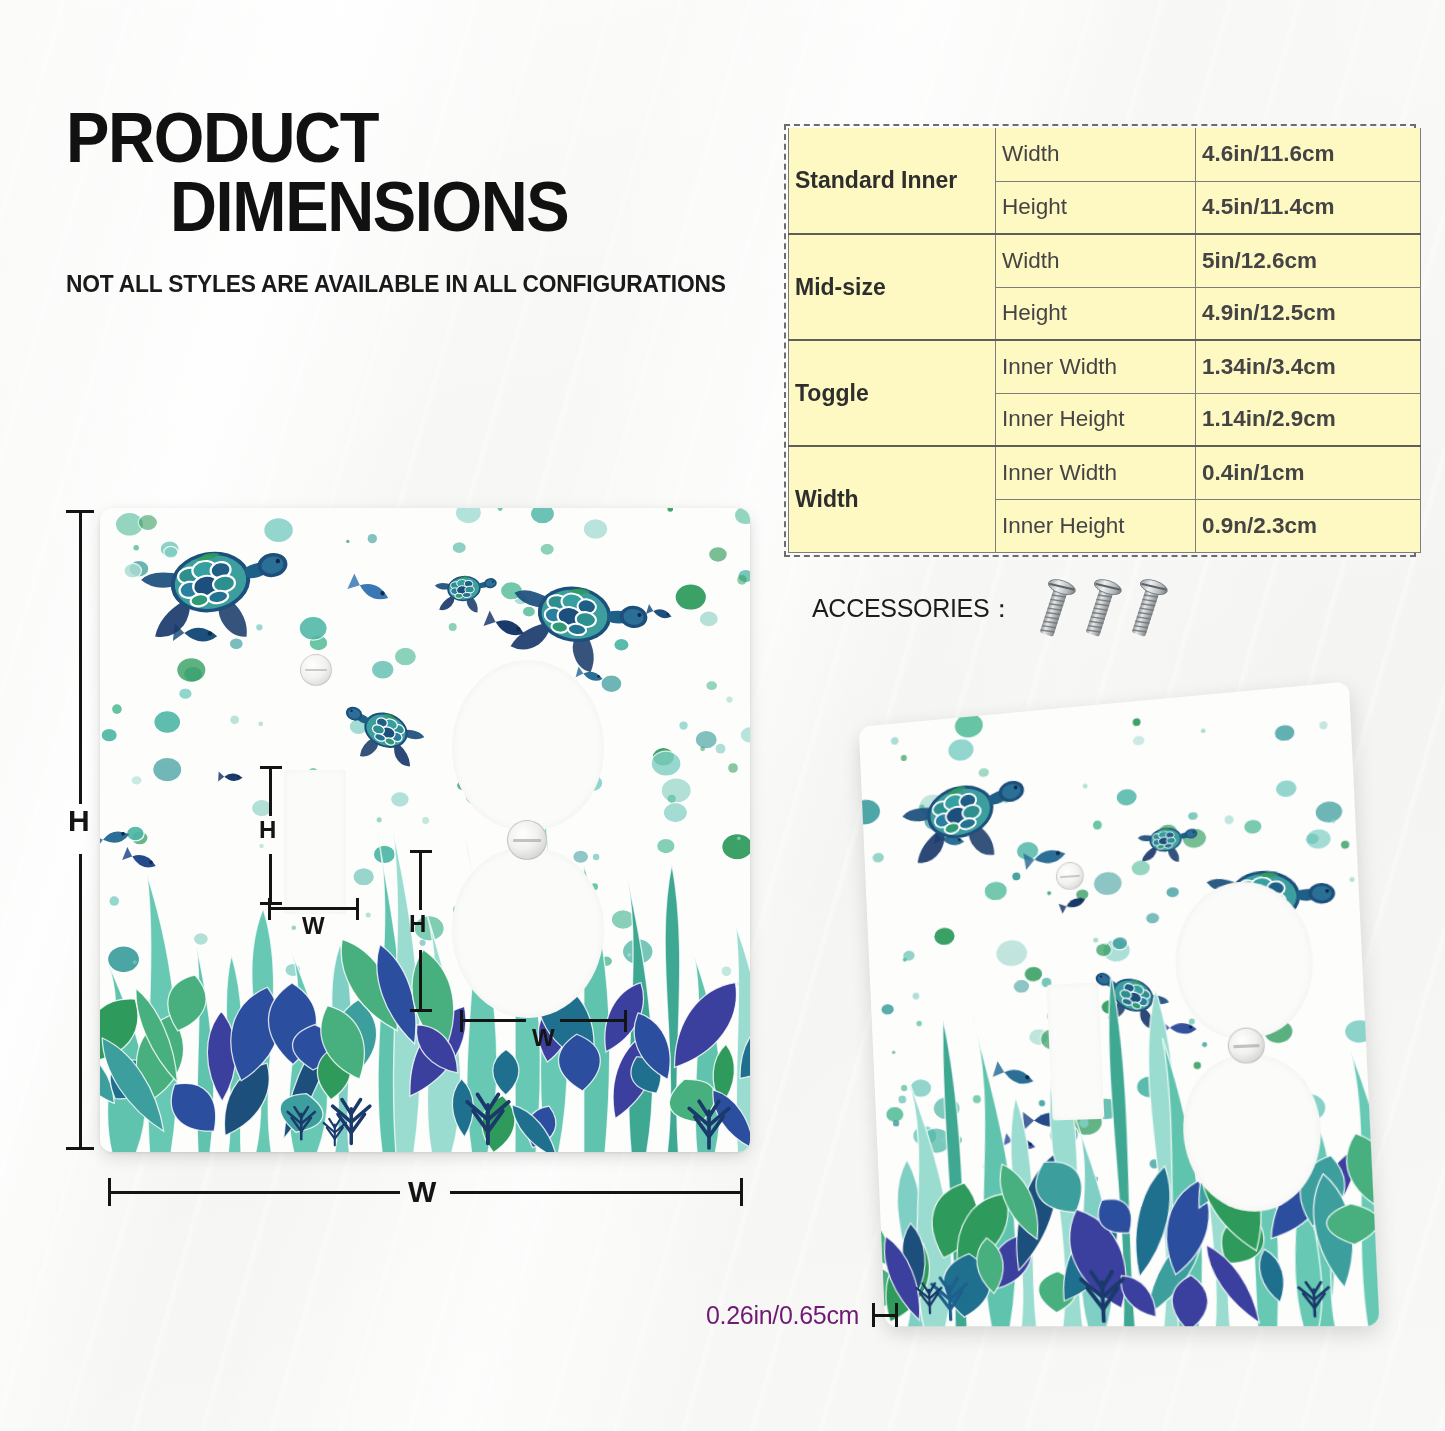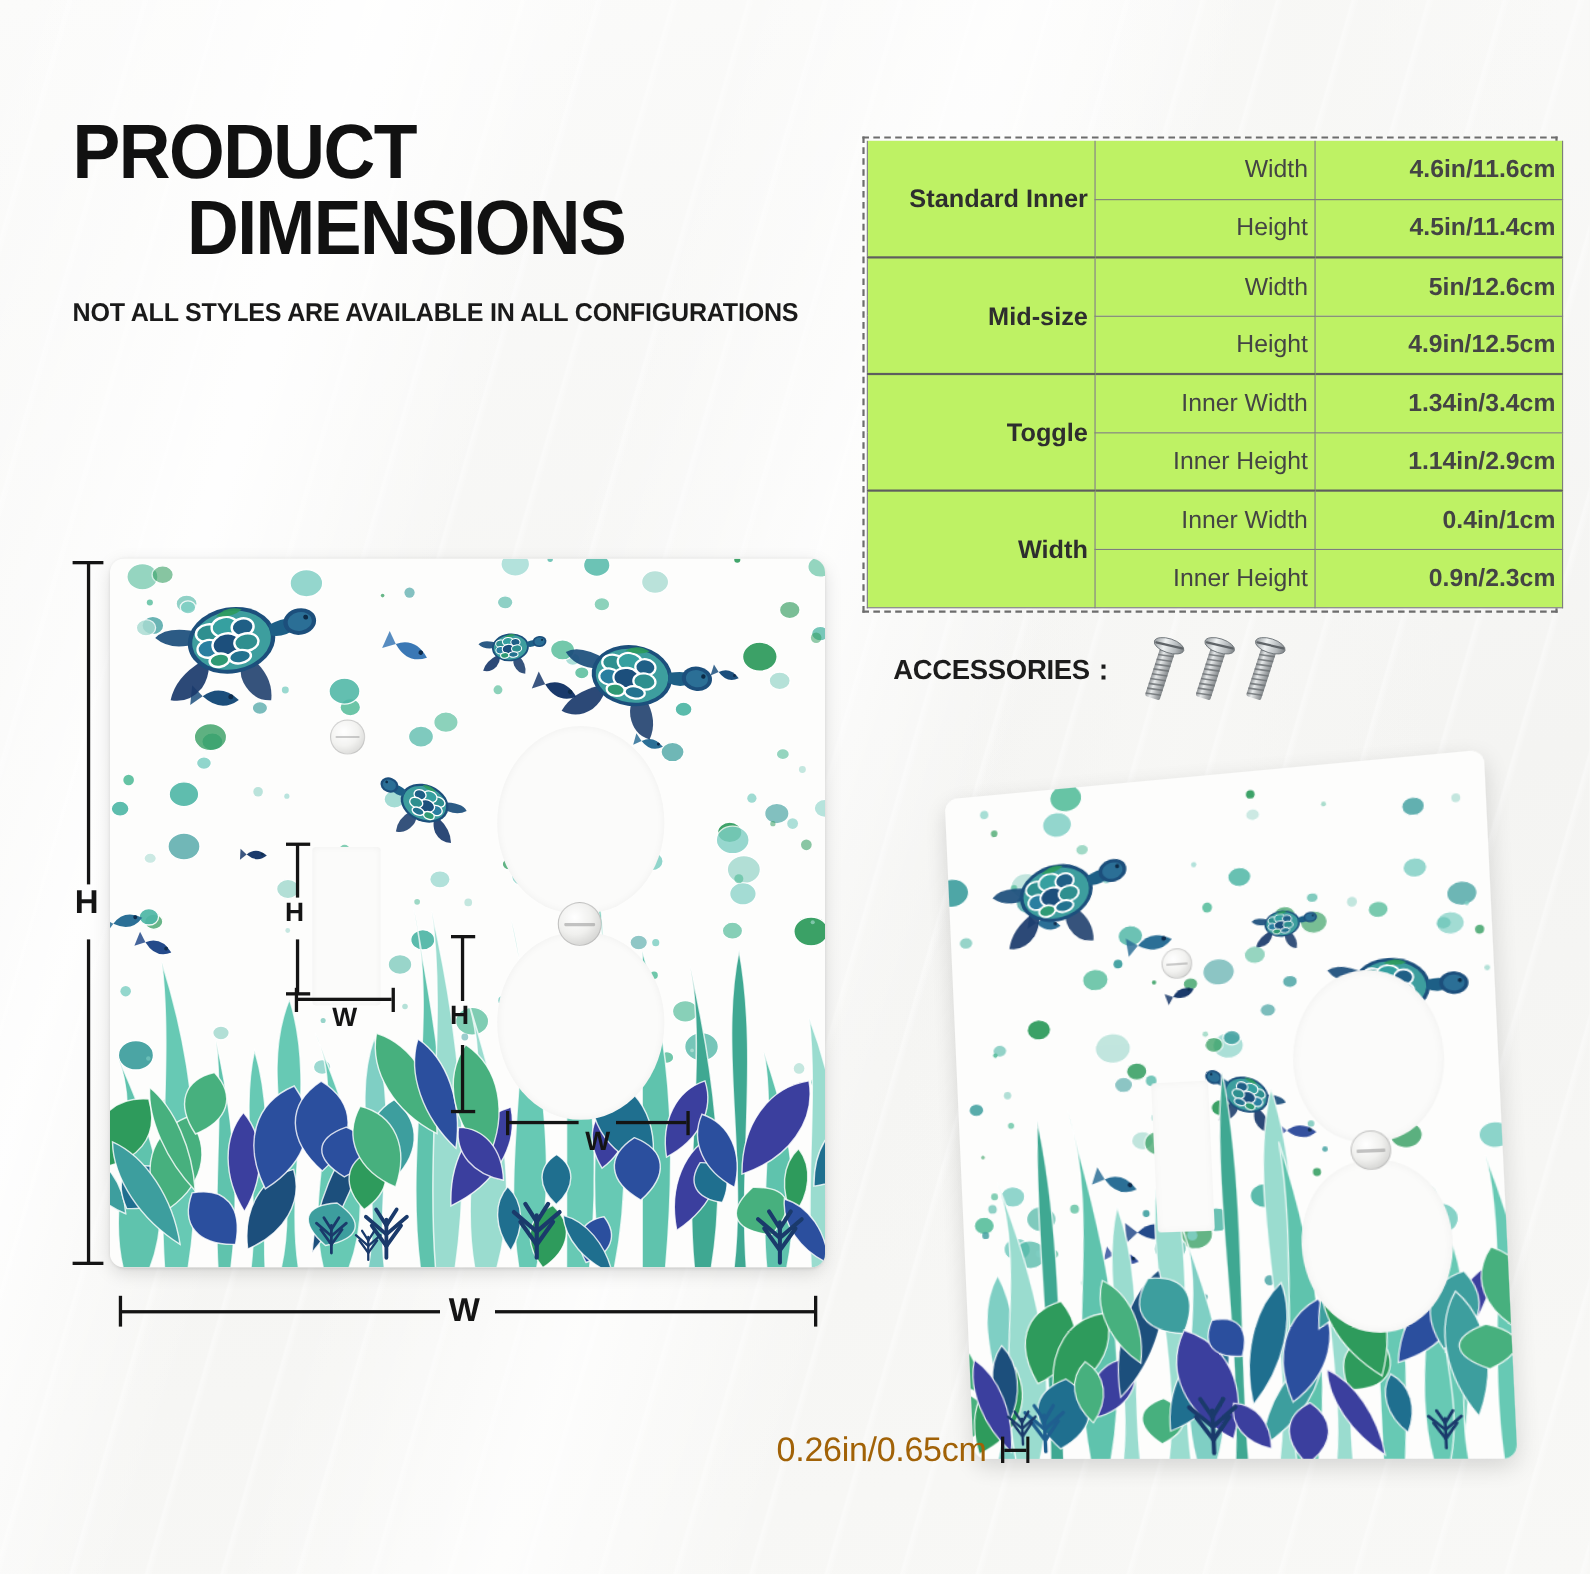--- a/index.html
+++ b/index.html
@@ -75,25 +75,25 @@
     border: 2px dashed #6d6d6d;
     padding: 2px;
   }
   #spec-table {
     width: 100%;
     border-collapse: collapse;
     background: #eeeeee;
     table-layout: fixed;
   }
   #spec-table td {
-    background: #bef264;
+    background: #fef9c3;
     border: 1px solid #7d7d7d;
     color: #444;
     font-size: 22.5px;
-    text-align: right;
+    text-align: left;
     height: 53px;
     padding: 0 6px;
   }
   #spec-table td.group-label {
     font-weight: bold;
     color: #2e2e2e;
     font-size: 23px;
     width: 207px;
   }
   #spec-table td.dim-label { width: 200px; }
@@ -105,21 +105,21 @@
   #accessories-block {
     position: absolute;
     left: 812px;
     top: 576px;
     display: flex;
     align-items: center;
     gap: 16px;
   }
   #accessories-label {
     font-size: 25px;
-    font-weight: bold;
+    font-weight: normal;
     color: #1c1c1c;
     letter-spacing: -.3px;
   }
   #screw-group { display: flex; gap: 12px; margin-left: 8px; }
   .screw { width: 34px; height: 64px; position: relative; transform: rotate(18deg); }
 
   
   .plate-art {
     position: absolute;
     inset: 0;
@@ -281,21 +281,21 @@
   #dim-w-duplex .cap { position: absolute; top: 2px; width: 3px; height: 22px; background: #141414; }
   #dim-w-duplex .bar { position: absolute; top: 11px; height: 3px; background: #141414; }
   #dim-w-duplex .lbl { position: absolute; top: 18px; font-size: 24px; }
 
   
   #dim-thickness {
     position: absolute;
     left: 706px; top: 1300px;
     display: flex; align-items: center; gap: 13px;
   }
-  #thickness-text { font-size: 31px; color: #a16207; letter-spacing: -.3px; }
+  #thickness-text { font-size: 25px; color: #701a75; letter-spacing: -.3px; }
   #thickness-mark { position: relative; width: 26px; height: 30px; }
   #thickness-mark .cap { position: absolute; top: 3px; width: 3px; height: 24px; background: #141414; }
   #thickness-mark .bar { position: absolute; top: 14px; left: 3px; width: 20px; height: 3px; background: #141414; }
 
   svg { display: block; }
 </style>
 </head>
 <body>
 
 <div id="bg-texture"></div>

